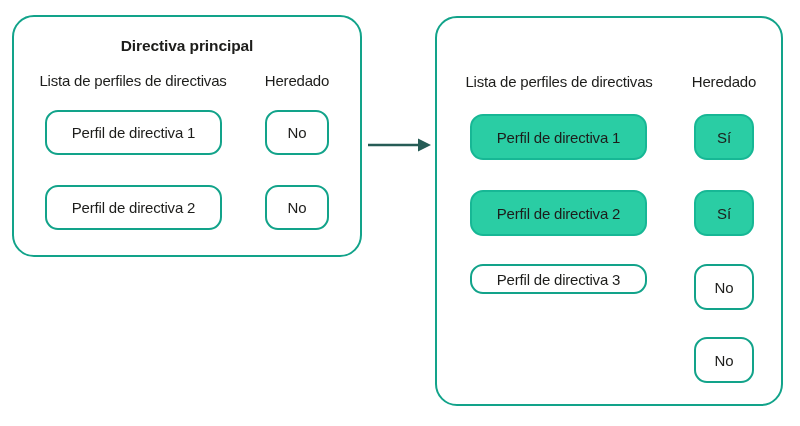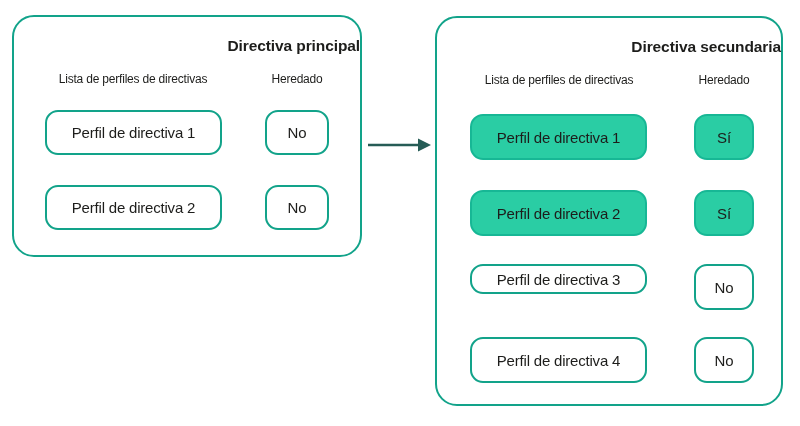--- a/index.html
+++ b/index.html
@@ -24,29 +24,29 @@
     position:absolute;
     background:var(--background);
     border:2px solid var(--border-teal);
     border-radius:22px;
     box-sizing:border-box;
   }
   #left-panel{left:12px;top:15px;width:350px;height:242px;}
   #right-panel{left:435px;top:16px;width:348px;height:390px;}
   .panel-title{
     position:absolute;top:20px;left:0;right:0;
-    text-align:right;
+    text-align:center;
     font-weight:bold;
     font-size:15.5px;
     letter-spacing:-0.1px;
   }
   .col-header{
     position:absolute;top:55px;
     text-align:center;
-    font-size:12px;
+    font-size:15px;
     letter-spacing:-0.2px;
     white-space:nowrap;
   }
   .box{
     position:absolute;
     box-sizing:border-box;
     border:2px solid var(--border-teal);
     border-radius:13px;
     background:var(--background);
     display:flex;align-items:center;justify-content:center;
@@ -79,30 +79,28 @@
     <div class="box" style="left:31px;top:168px;width:177px;height:45px;">Perfil de directiva 2</div>
     <div class="box" style="left:251px;top:168px;width:64px;height:45px;">No</div>
   </div>
 
   <svg id="arrow" width="66" height="26" viewBox="0 0 66 26" aria-hidden="true">
     <line x1="2" y1="13" x2="53" y2="13" stroke="currentColor" stroke-width="2.6"></line>
     <polygon points="52,6.5 65,13 52,19.5" fill="currentColor"></polygon>
   </svg>
 
   <div class="panel" id="right-panel">
-    <div class="panel-title">Directiva secundaria</div>
     <div class="col-header" style="left:7px;width:230px;">Lista de perfiles de directivas</div>
     <div class="col-header" style="left:237px;width:100px;">Heredado</div>
 
     <div class="box highlight" style="left:33px;top:96px;width:177px;height:46px;">Perfil de directiva 1</div>
     <div class="box highlight" style="left:257px;top:96px;width:60px;height:46px;">Sí</div>
 
     <div class="box highlight" style="left:33px;top:172px;width:177px;height:46px;">Perfil de directiva 2</div>
     <div class="box highlight" style="left:257px;top:172px;width:60px;height:46px;">Sí</div>
 
     <div class="box" style="left:33px;top:246px;width:177px;height:30px;">Perfil de directiva 3</div>
     <div class="box" style="left:257px;top:246px;width:60px;height:46px;">No</div>
 
-    <div class="box" style="left:33px;top:319px;width:177px;height:46px;">Perfil de directiva 4</div>
     <div class="box" style="left:257px;top:319px;width:60px;height:46px;">No</div>
   </div>
 
 </div>
 
 </body></html>

